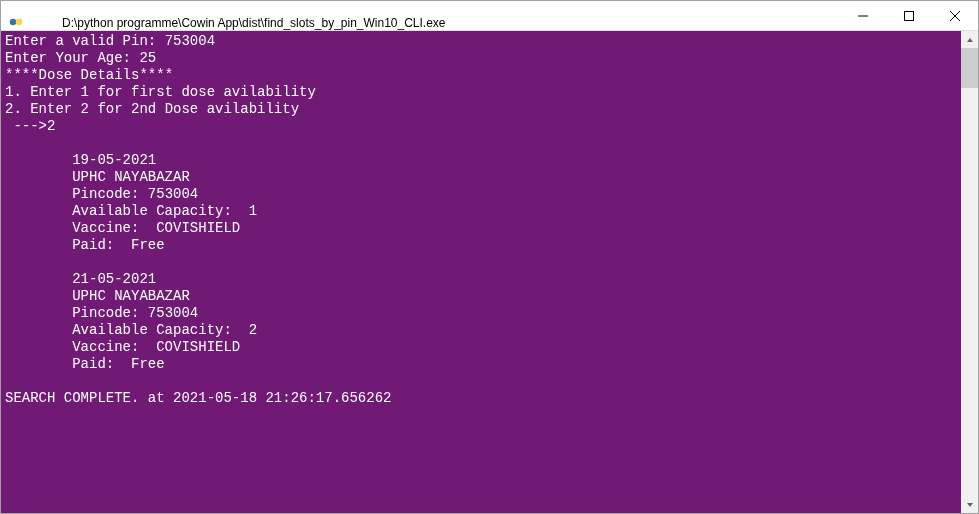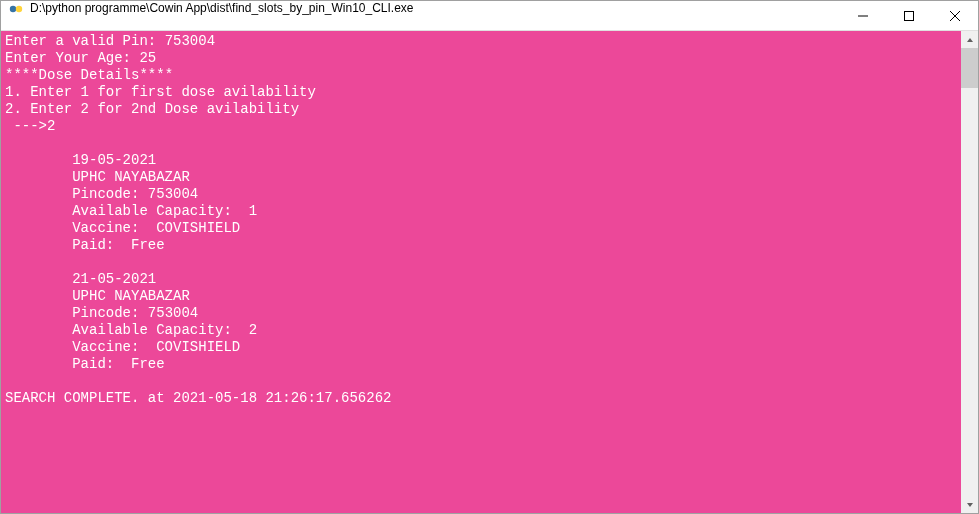--- a/index.html
+++ b/index.html
@@ -8,22 +8,23 @@
     height: 514px;
     background: #fff;
     font-family: "Segoe UI", Tahoma, sans-serif;
     overflow: hidden;
     border: 1px solid #a0a0a0;
   }
   .titlebar {
     height: 30px;
     background: #ffffff;
     display: flex;
-    align-items: flex-start;
+    align-items: flex-end;
     border-bottom: 1px solid #e0e0e0;
+    gap: 32px;
   }
   .titlebar .icon {
     width: 16px;
     height: 16px;
     margin-left: 7px;
     margin-right: 6px;
     display: inline-block;
     position: relative;
   }
   .titlebar .icon svg { display:block; }
@@ -45,21 +46,21 @@
   }
   .win-btn svg { display:block; }
   .console-wrap {
     position: relative;
     height: calc(100% - 30px);
     background: #000;
     display: flex;
   }
   .console {
     flex: 1;
-    background: #ec4899;
+    background: #701a75;
     color: #ffffff;
     font-family: Consolas, "Courier New", monospace;
     font-size: 14px;
     line-height: 17px;
     white-space: pre;
     padding: 2px 4px;
     overflow: hidden;
   }
   .scrollbar {
     width: 17px;

